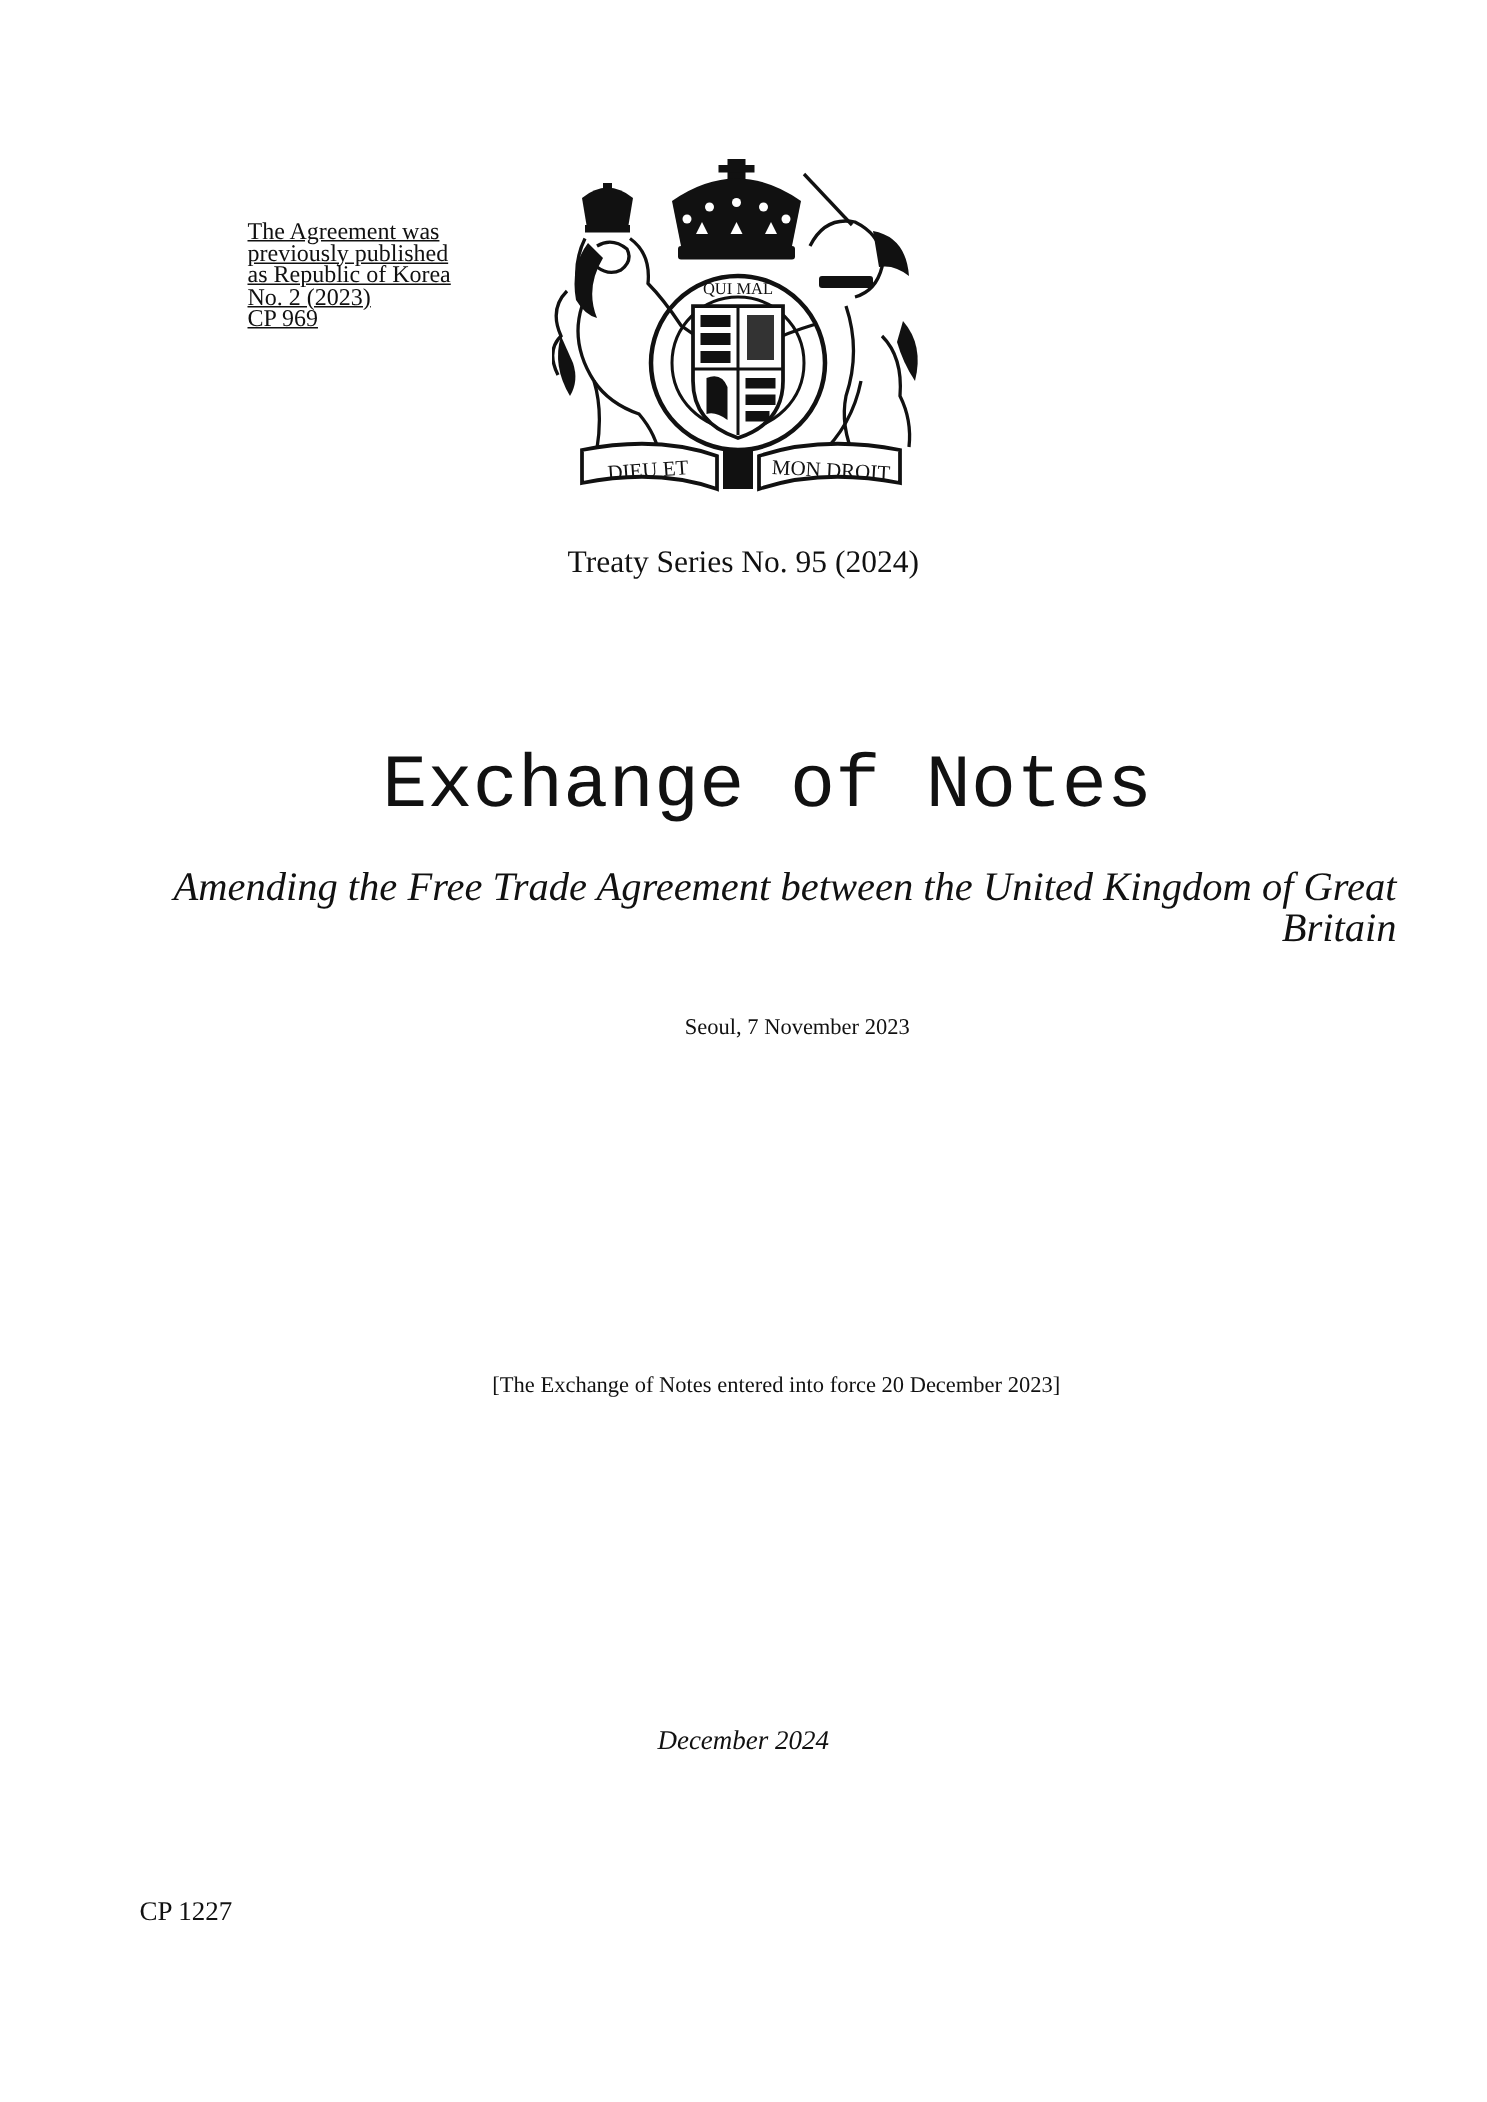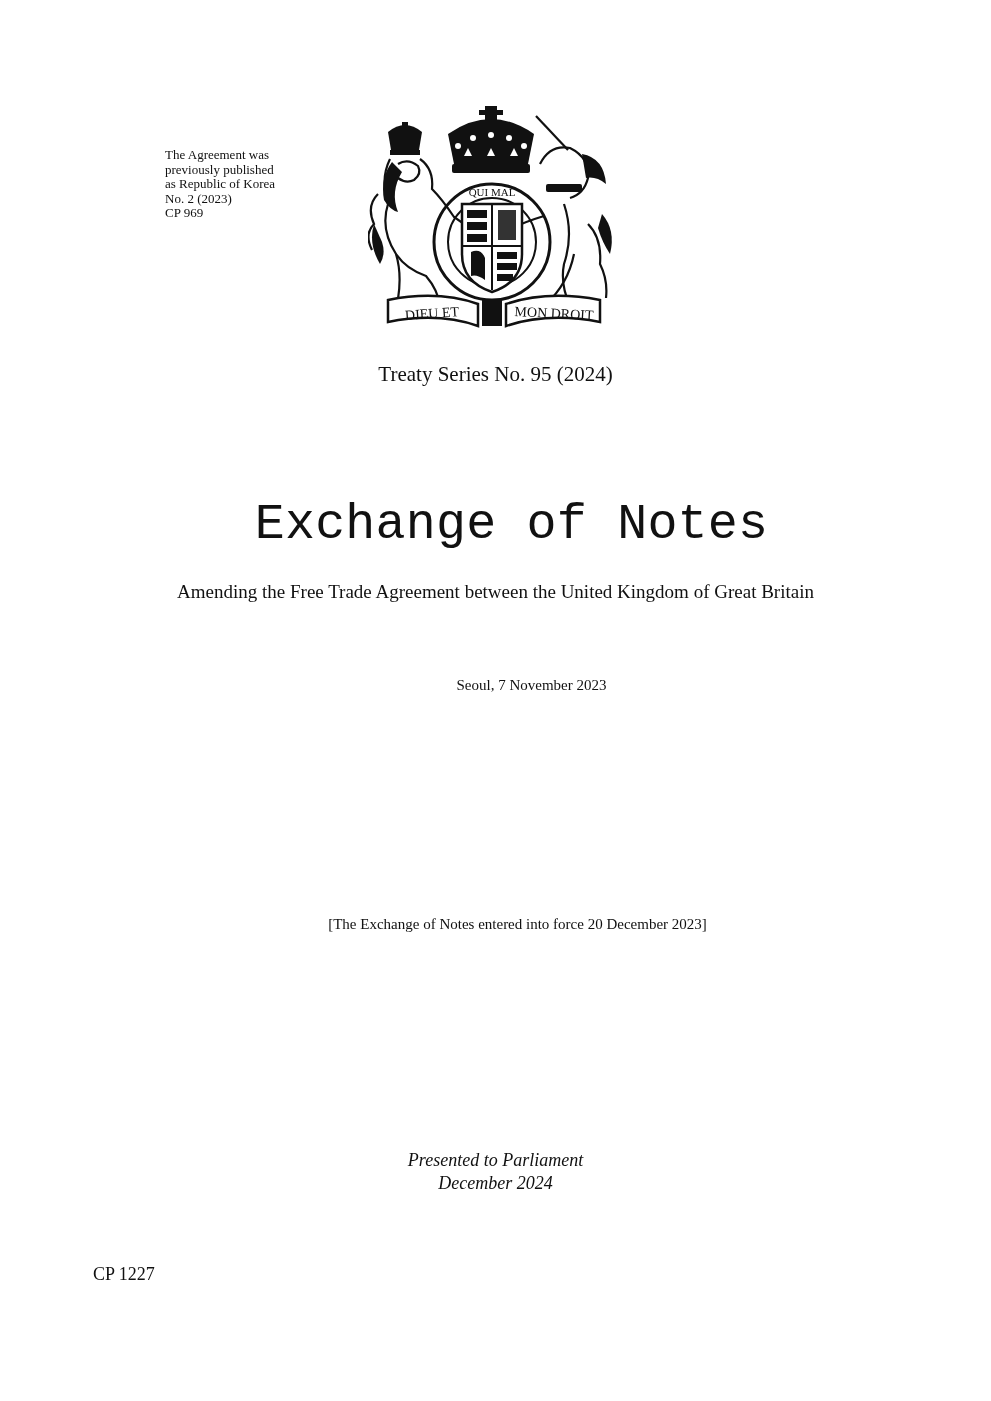--- a/index.html
+++ b/index.html
@@ -1,24 +1,24 @@
 <!DOCTYPE html>
 <html><head>
 <meta charset="utf-8">
 <style>
   html, body { margin:0; padding:0; background:#ffffff; }
   body { width:991px; height:1401px; position:relative; overflow:hidden;
          font-family:"Liberation Serif", "DejaVu Serif", serif; color:#111; }
   .abs { position:absolute; }
-  .side-note { left:165px; top:148px; font-size:13px; line-height:14.5px; width:160px; }
+  .side-note { left:165px; top:148px; font-size:16px; line-height:14.5px; width:160px;text-decoration:underline; }
   .side-note div { white-space:nowrap; }
   .crest { left:368px; top:104px; width:252px; height:224px; }
   .series { left:0; width:991px; top:362px; text-align:center; font-size:21px; }
   .title { left:16px; width:991px; top:496px; text-align:center; font-size:50px; letter-spacing:0.2px;font-family:Liberation Mono, monospace; }
-  .subtitle { left:60px; width:871px; top:578px; text-align:center; font-size:19px; line-height:27px; }
+  .subtitle { left:60px; width:871px; top:578px; text-align:right; font-size:27px; line-height:27px;font-style:italic; }
   .place { left:0; width:991px; top:677px; text-align:center; font-size:15px;padding-left:36px; }
   .force { left:0; width:991px; top:916px; text-align:center; font-size:15px;margin-left:22px; }
   .presented { left:0; width:991px; top:1149px; text-align:center; font-size:18px; line-height:22.5px; font-style:italic; }
   .cp { left:93px; top:1264px; font-size:18px; }
 </style>
 </head>
 <body>
 
 <div class="abs side-note">
   <div>The Agreement was</div>
@@ -112,17 +112,16 @@
 
 <div class="abs subtitle">
   <div>Amending the Free Trade Agreement between the United Kingdom of Great Britain</div>
 </div>
 
 <div class="abs place">Seoul, 7 November 2023</div>
 
 <div class="abs force">[The Exchange of Notes entered into force 20 December 2023]</div>
 
 <div class="abs presented">
-  <div>Presented to Parliament</div>
   <div>December 2024</div>
 </div>
 
 <div class="abs cp">CP 1227</div>
 
 </body></html>

